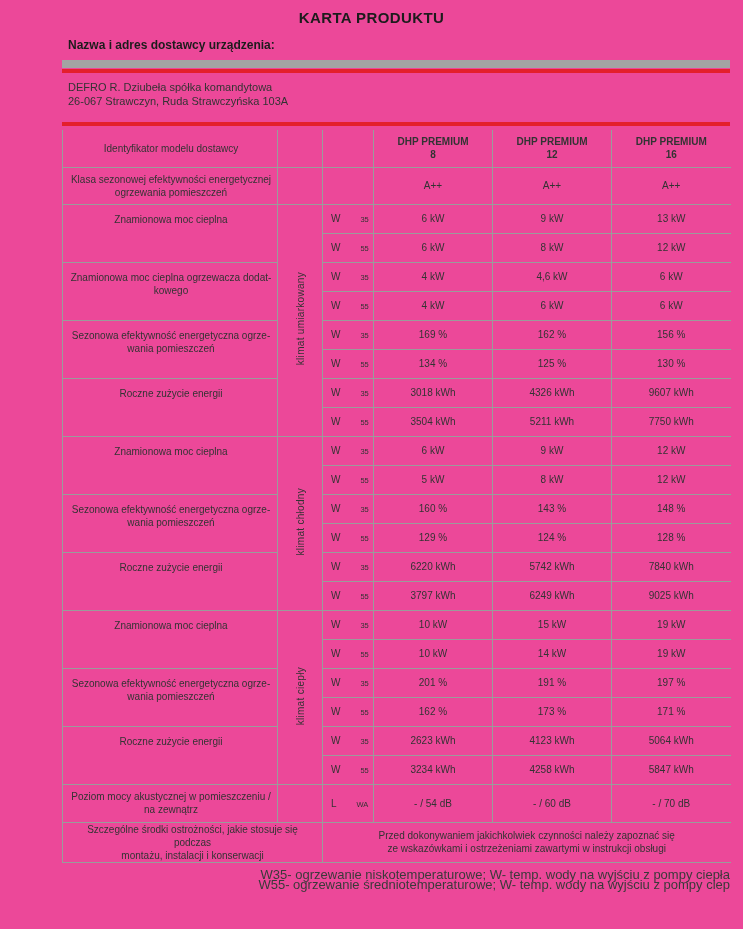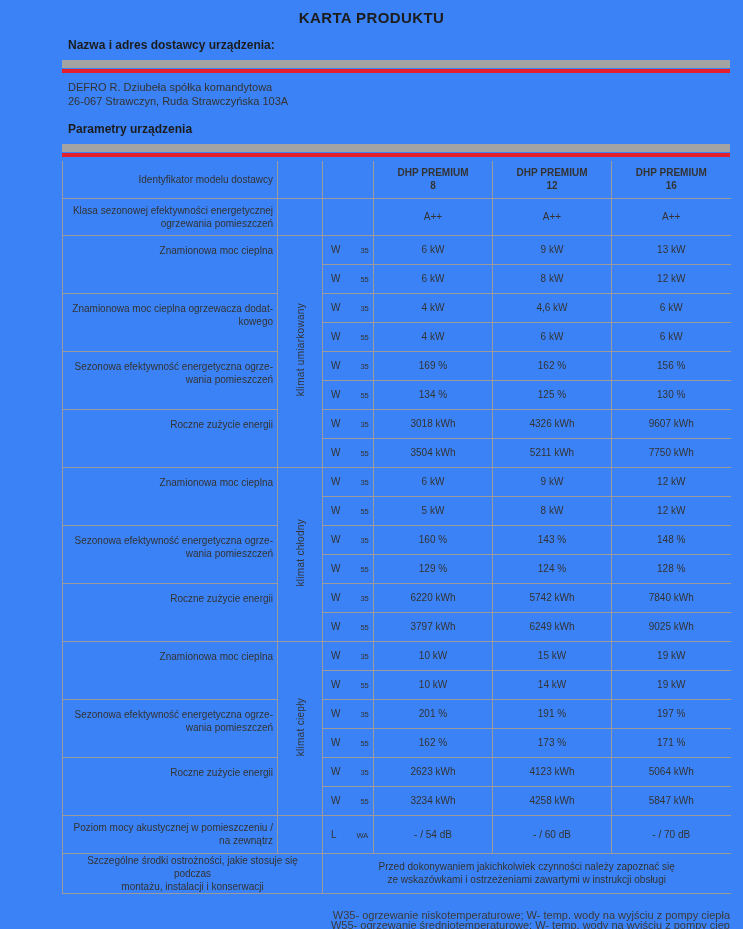--- a/index.html
+++ b/index.html
@@ -3,21 +3,21 @@
 <meta charset="utf-8">
 <style>
   :root{
     --accent:#e41f2d;
     --border:#9b9b9b;
     --ink:#2d2d2d;
   }
   *{box-sizing:border-box;margin:0;padding:0;}
   html,body{background:#ffffff;}
   .page{
-    width:743px;height:929px;background:#3b82f6;overflow:hidden;
+    width:743px;height:929px;background:#ec4899;overflow:hidden;
     font-family:"Liberation Sans",sans-serif;color:var(--ink);
   }
   .page-title{
     padding-top:9px;text-align:center;font-size:15px;line-height:18px;
     font-weight:bold;letter-spacing:.4px;color:#1c1c1c;
   }
   .page-subtitle{
     margin-top:13px;text-align:center;font-size:12.5px;line-height:15px;
     font-weight:bold;color:#1c1c1c;
   }
@@ -33,60 +33,59 @@
   table.params{
     border-collapse:collapse;table-layout:fixed;width:668px;margin-top:4px;
   }
   table.params td{
     border-left:1px solid var(--border);
     border-bottom:1px solid var(--border);
     font-size:10px;color:#333;white-space:pre-line;
     vertical-align:middle;overflow:hidden;
   }
   td.lbl{
-    border-left:none;text-align:right;font-size:10.3px;line-height:13px;
+    border-left:none;text-align:center;font-size:10.3px;line-height:13px;
     padding:0 4px 0 6px;
   }
   td.lbl.top{vertical-align:top;padding-top:8px;}
   td.lbl.ctr{text-align:center;padding:0 8px;}
   td.val{text-align:center;line-height:13px;}
   td.model{font-weight:bold;line-height:13px;color:#2a2a2a;}
   td.cond{text-align:left;padding-left:8px;}
   .sub{font-size:7.5px;margin-left:20px;}
   td.climate{text-align:center;vertical-align:middle;padding:0;}
   .rot{
     display:inline-block;writing-mode:vertical-rl;transform:rotate(180deg);
     font-size:10px;letter-spacing:.3px;color:#333;white-space:nowrap;
   }
   tr.r-head{height:37px;}
   tr.r-data{height:29px;}
   tr.r-noise{height:38px;}
   tr.r-prec{height:40px;}
   .footnotes{
-    margin-top:16px;text-align:right;font-size:11px;line-height:10px;color:#3a3a3a;
+    margin-top:7px;text-align:right;font-size:13px;line-height:10px;color:#3a3a3a;
   }
 </style>
 </head>
 <body>
 
 <div class="page">
 
   <div class="page-title">KARTA PRODUKTU</div>
 
   <div class="content">
 
     <div>
       <div class="sec-h">Nazwa i adres dostawcy urządzenia:</div>
       <div class="red-rule"></div>
       <div class="addr first">DEFRO R. Dziubeła spółka komandytowa</div>
       <div class="addr">26-067 Strawczyn, Ruda Strawczyńska 103A</div>
     </div>
 
     <div class="gap-params">
-      <div class="sec-h">Parametry urządzenia</div>
       <div class="red-rule"></div>
     </div>
 
     <table class="params">
       <colgroup>
         <col style="width:215px">
           <col style="width:45px">
           <col style="width:51px">
         <col style="width:119px">
           <col style="width:119px">

